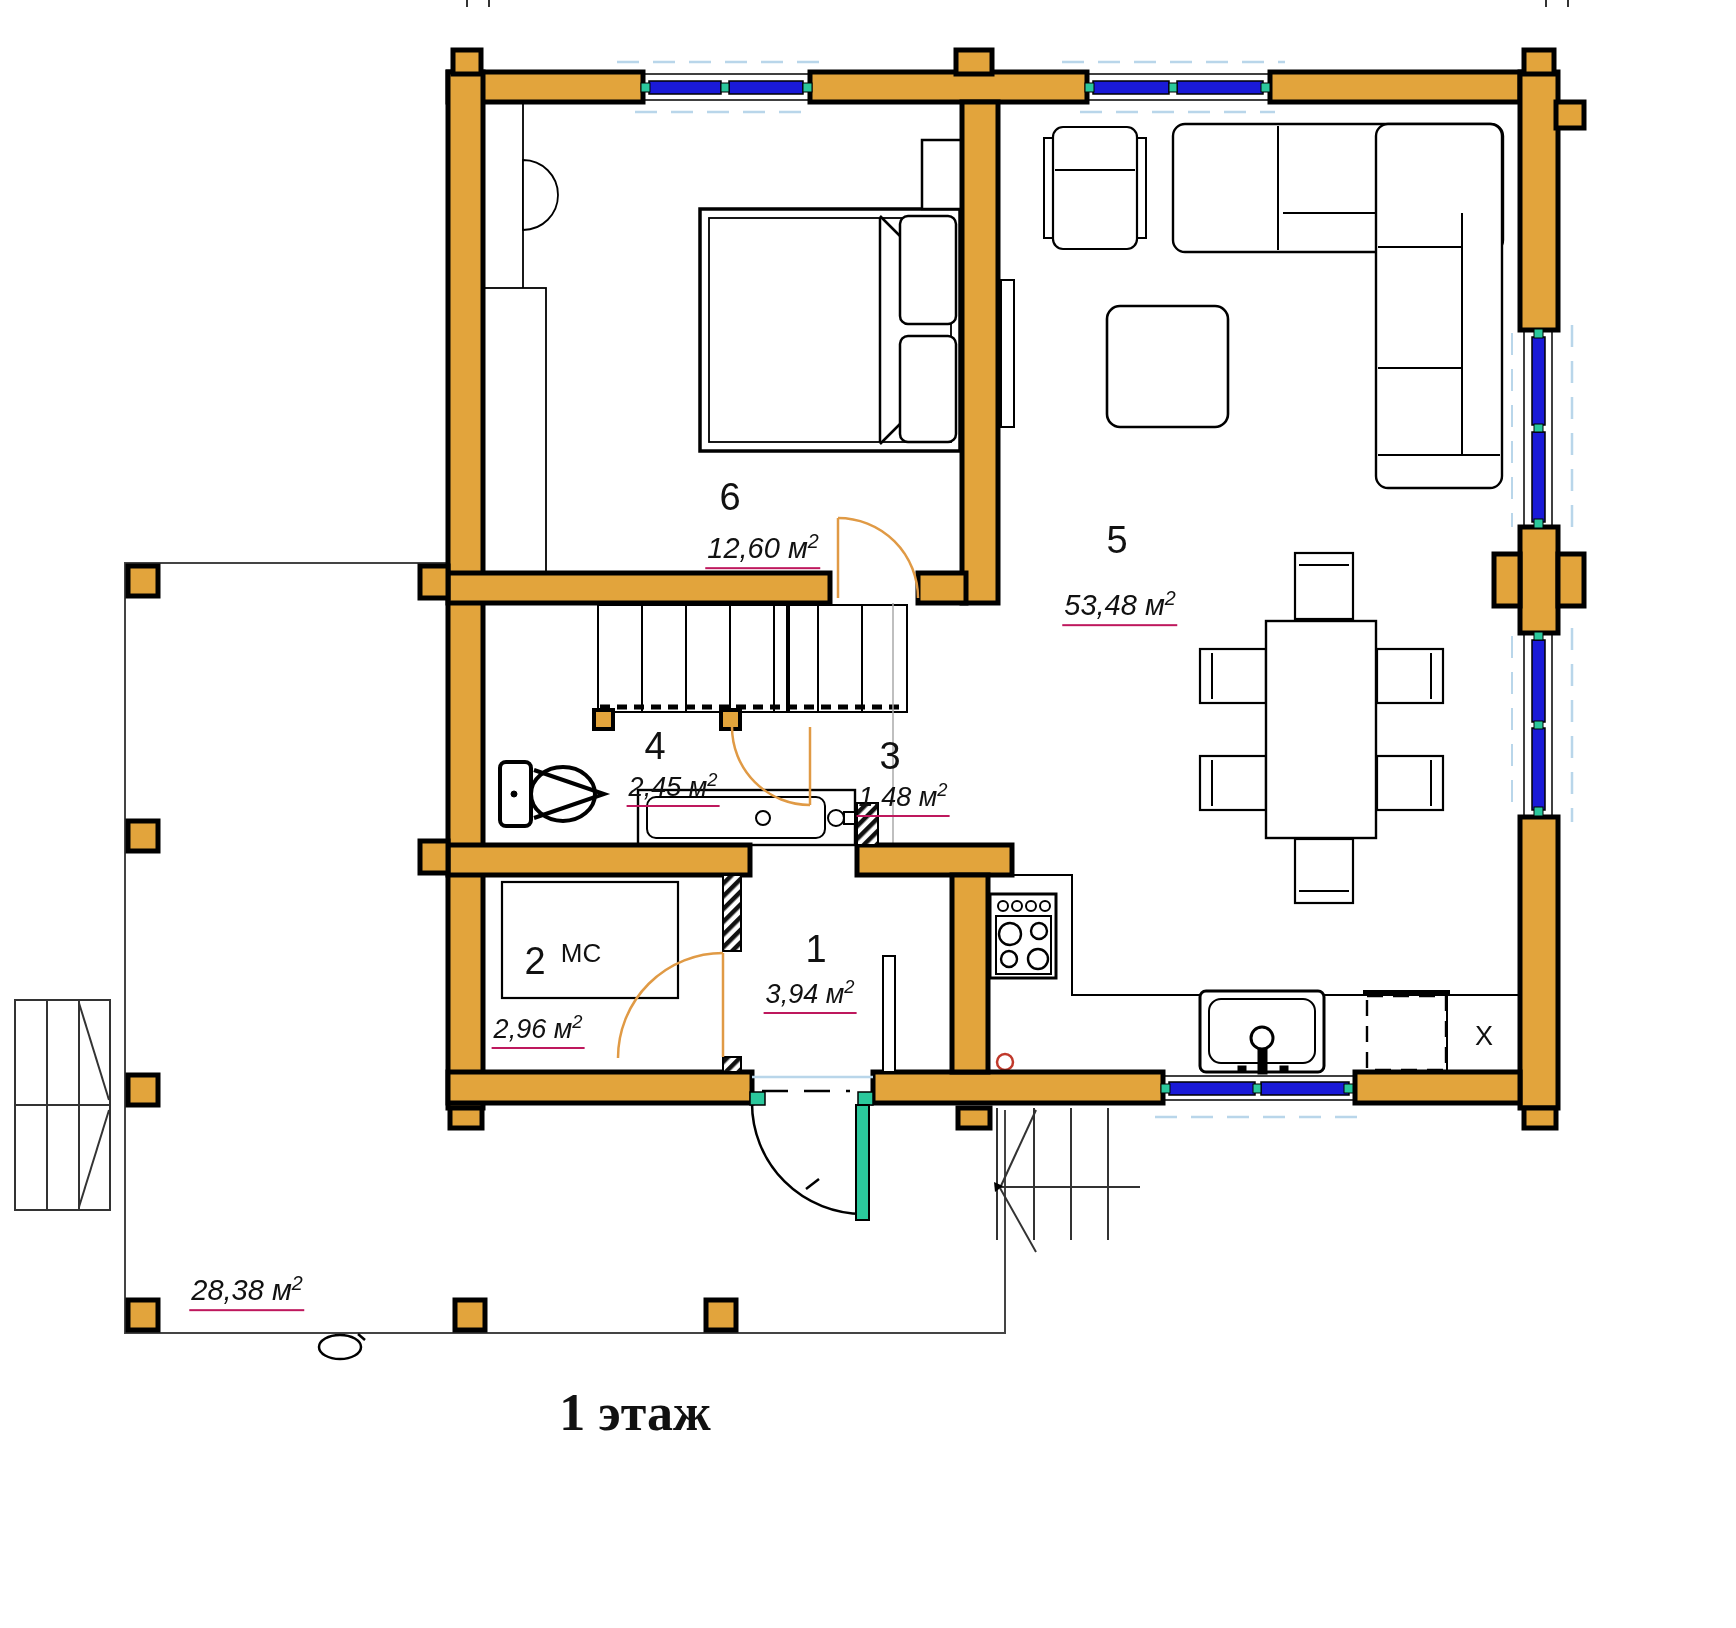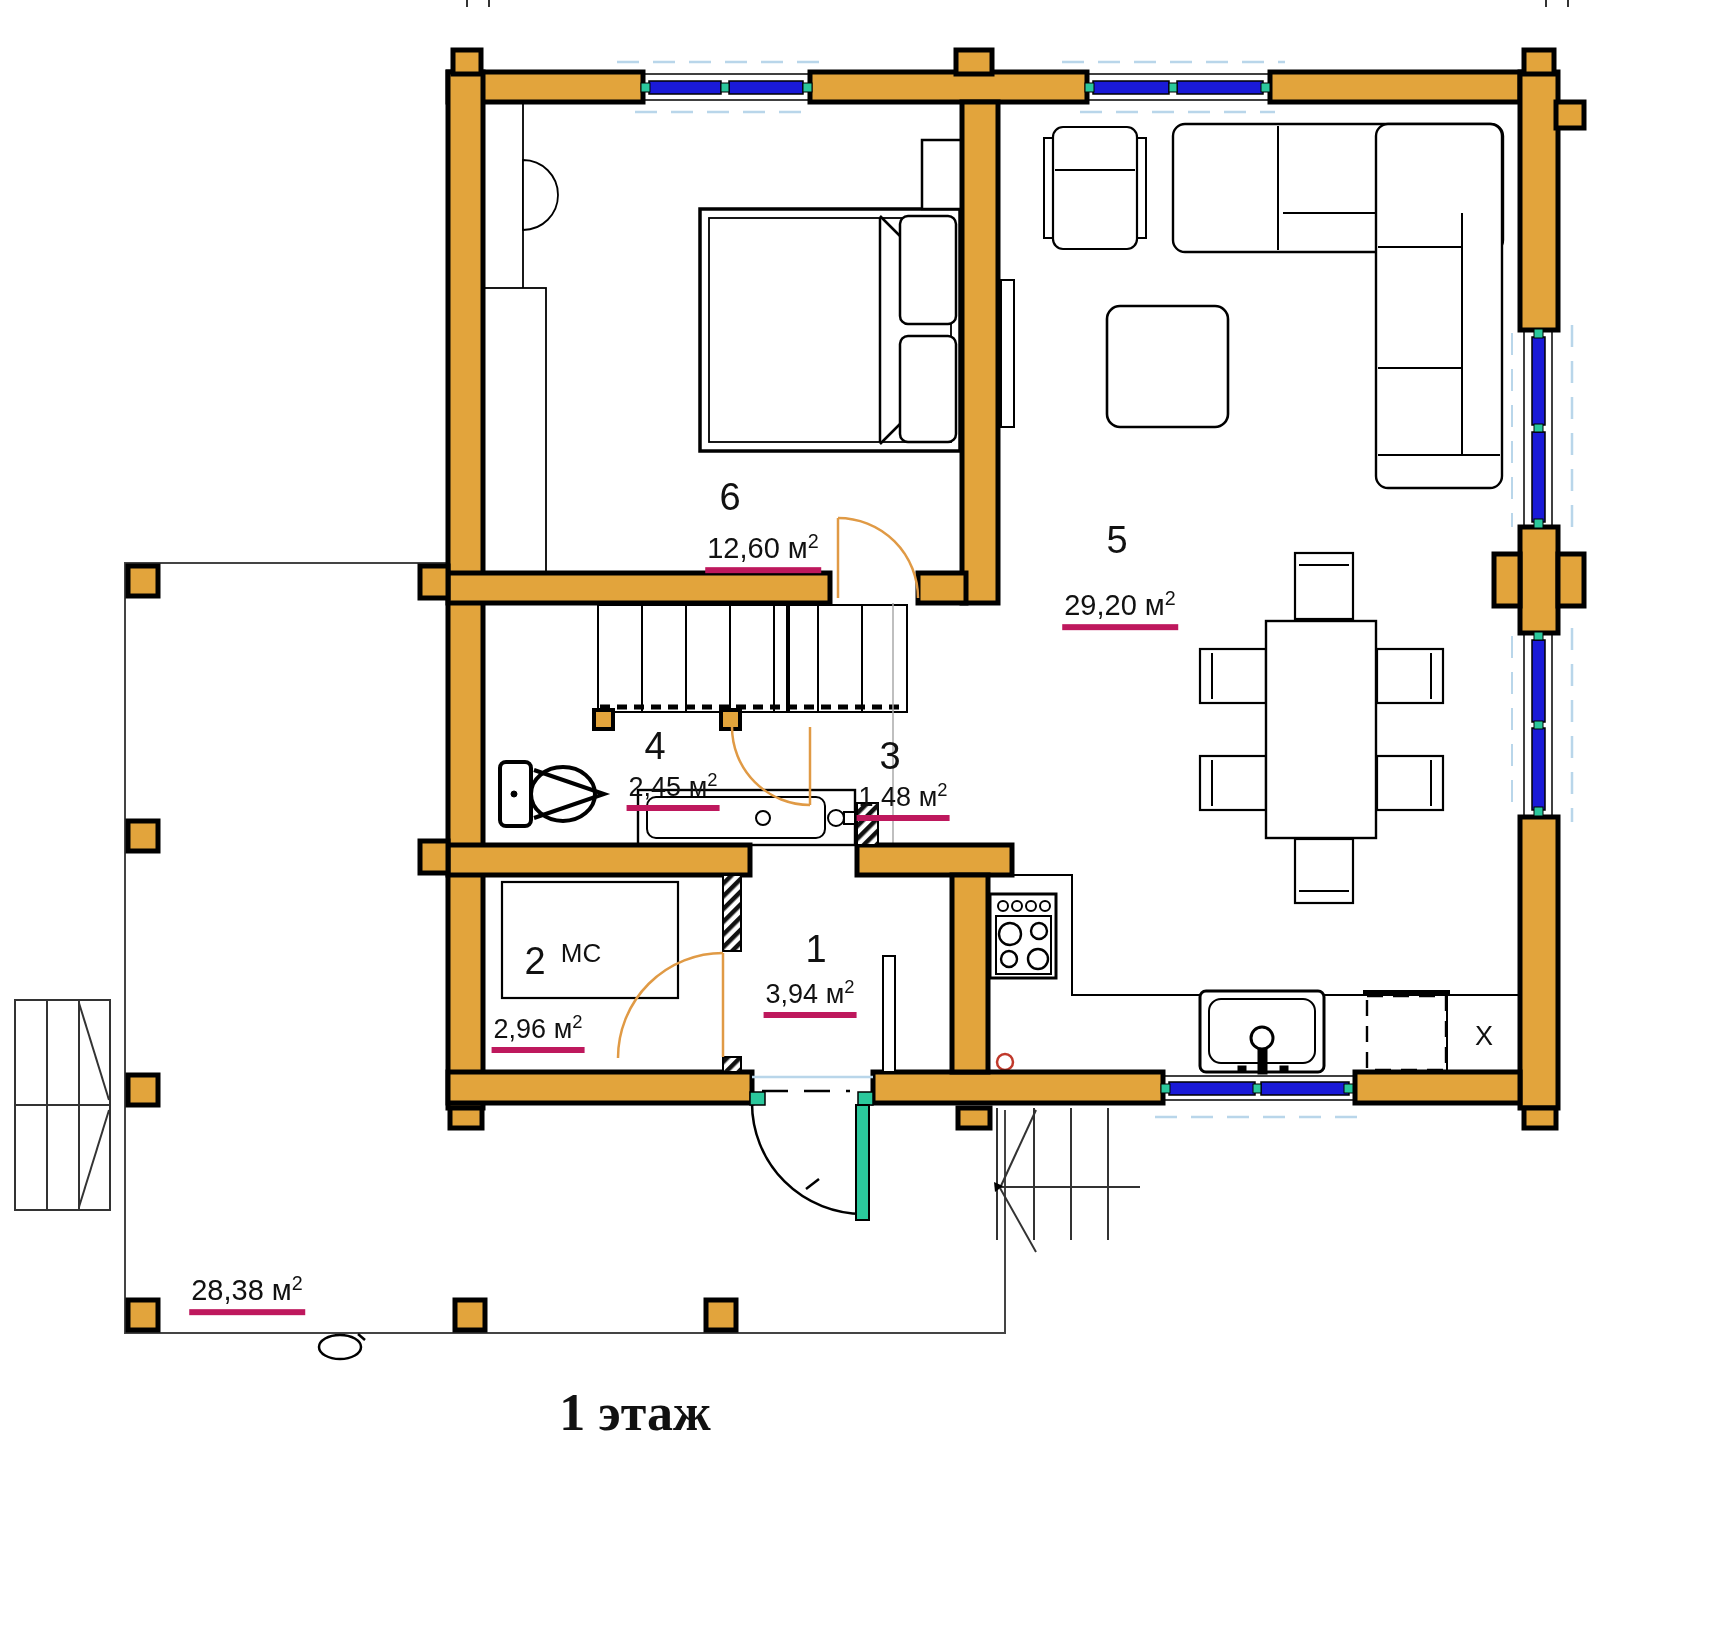--- a/index.html
+++ b/index.html
@@ -2,21 +2,21 @@
 <html><head>
 <meta charset="utf-8">
 <style>
   html,body{margin:0;padding:0;background:#fff;}
   .canvas{position:relative;width:1736px;height:1628px;background:#fff;overflow:hidden;
           font-family:"Liberation Sans",sans-serif;color:#111;}
   .canvas svg{position:absolute;left:0;top:0;}
   .lbl{position:absolute;transform:translate(-50%,-50%);white-space:nowrap;line-height:1;}
   .num{font-size:38px;}
   .area{font-size:29px;}
-  .area .aw{border-bottom:6px solid #be185d;padding:0 2px 3px 2px;}
+  .area .aw{border-bottom:2px solid #be185d;padding:0 2px 3px 2px;font-style:italic;}
   .area sup{font-size:68%;vertical-align:super;}
   .small{font-size:27px;text-align:center;}
   .title{font-family:"Liberation Serif",serif;font-weight:bold;font-size:52px;margin-left:22px;}
 </style>
 </head>
 <body>
 
 <div class="canvas">
 <svg width="1736" height="1628" viewBox="0 0 1736 1628">
   <defs>
@@ -319,21 +319,21 @@
         <line x1="489" y1="0" x2="489" y2="7"></line>
     <line x1="1546" y1="0" x2="1546" y2="7"></line>
         <line x1="1568" y1="0" x2="1568" y2="7"></line>
   </g>
 </svg>
 
   <div class="lbl num" style="left:730px;top:497px">6</div>
   <div class="lbl area" style="left:763px;top:547px"><span class="aw"><span>12,60 м</span><sup>2</sup></span></div>
 
   <div class="lbl num" style="left:1117px;top:540px">5</div>
-  <div class="lbl area" style="left:1120px;top:604px"><span class="aw"><span>29,20 м</span><sup>2</sup></span></div>
+  <div class="lbl area" style="left:1120px;top:604px"><span class="aw"><span>53,48 м</span><sup>2</sup></span></div>
 
   <div class="lbl num" style="left:655px;top:746px">4</div>
   <div class="lbl area small" style="left:673px;top:786px"><span class="aw"><span>2,45 м</span><sup>2</sup></span></div>
 
   <div class="lbl num" style="left:890px;top:756px">3</div>
   <div class="lbl area small" style="left:903px;top:796px"><span class="aw"><span>1,48 м</span><sup>2</sup></span></div>
 
   <div class="lbl num" style="left:816px;top:949px">1</div>
   <div class="lbl area small" style="left:810px;top:993px"><span class="aw"><span>3,94 м</span><sup>2</sup></span></div>
 

